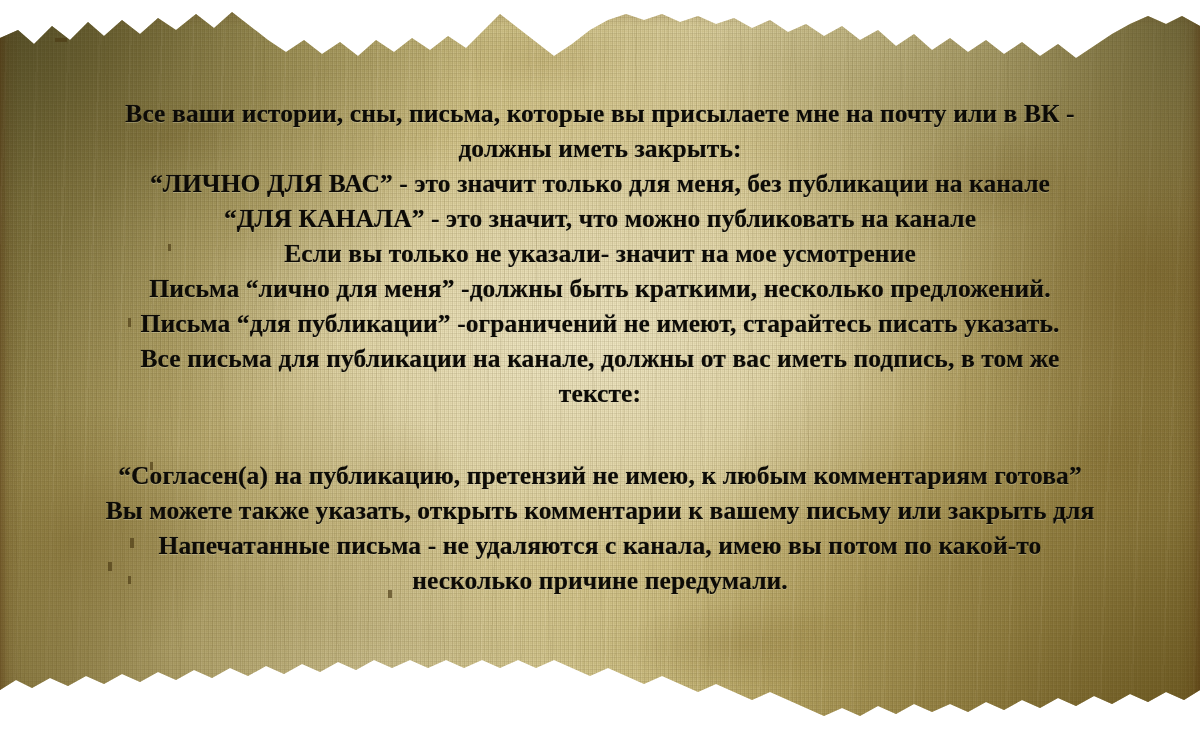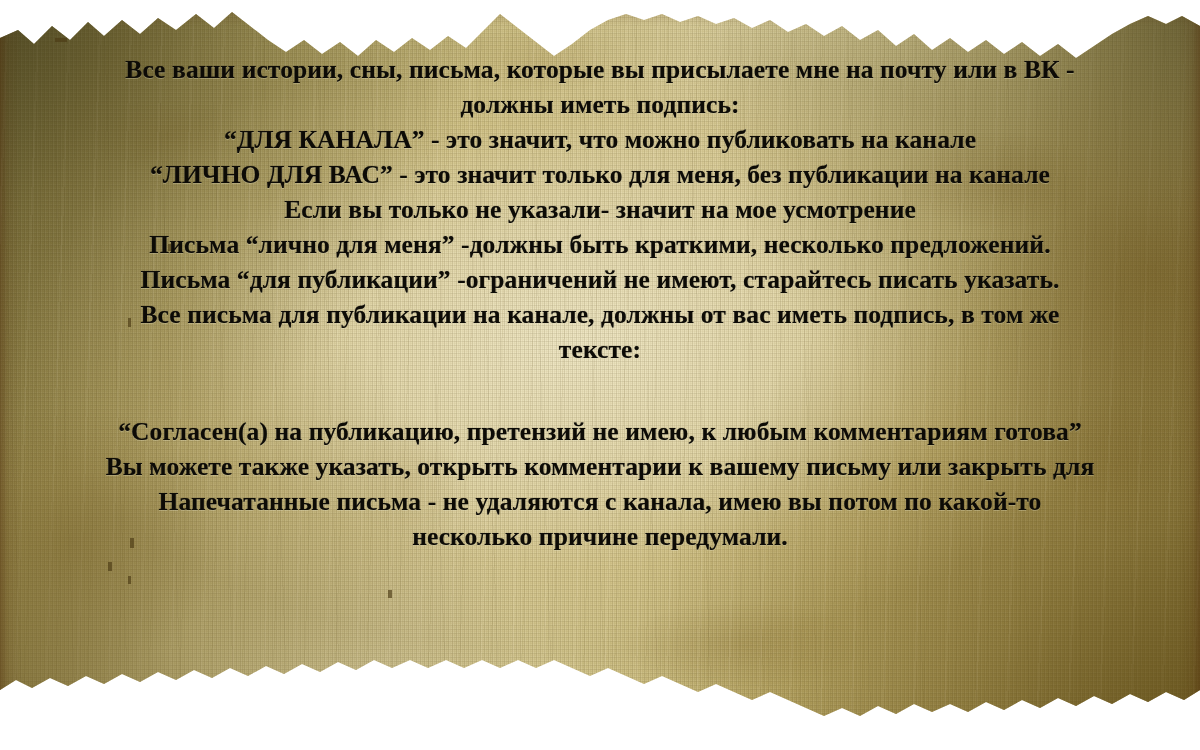--- a/index.html
+++ b/index.html
@@ -128,21 +128,21 @@
   }
 
   
   #text-layer {
     position: absolute;
     inset: 0;
     display: flex;
     flex-direction: column;
     align-items: center;
     justify-content: flex-start;
-    padding-top: 52px;
+    padding-top: 96px;
     box-sizing: border-box;
   }
 
   .block {
     width: 1160px;
     text-align: center;
   }
 
   .line {
     color: #0d0b06;
@@ -221,23 +221,23 @@
     <div class="speck" style="left:388px;top:590px;width:4px;height:8px;"></div>
     <div class="speck" style="left:168px;top:244px;width:3px;height:7px;"></div>
     <div class="speck" style="left:382px;top:28px;width:10px;height:4px;"></div>
     <div class="speck" style="left:55px;top:38px;width:12px;height:4px;"></div>
   </div>
 
   <div id="text-layer">
 
     <div class="block">
       <div class="line">Все ваши истории, сны, письма, которые вы присылаете мне на почту или в ВК -</div>
-      <div class="line">должны иметь подпись:</div>
+      <div class="line">должны иметь закрыть:</div>
+      <div class="line">“ЛИЧНО ДЛЯ ВАС” - это значит только для меня, без публикации на канале</div>
       <div class="line">“ДЛЯ КАНАЛА” - это значит, что можно публиковать на канале</div>
-      <div class="line">“ЛИЧНО ДЛЯ ВАС” - это значит только для меня, без публикации на канале</div>
       <div class="line">Если вы только не указали- значит на мое усмотрение</div>
       <div class="line">Письма “лично для меня” -должны быть краткими, несколько предложений.</div>
       <div class="line">Письма “для публикации” -ограничений не имеют, старайтесь писать указать.</div>
       <div class="line">Все письма для публикации на канале, должны от вас иметь подпись, в том же</div>
       <div class="line">тексте:</div>
     </div>
 
     <div class="gap"></div>
 
     <div class="block">

